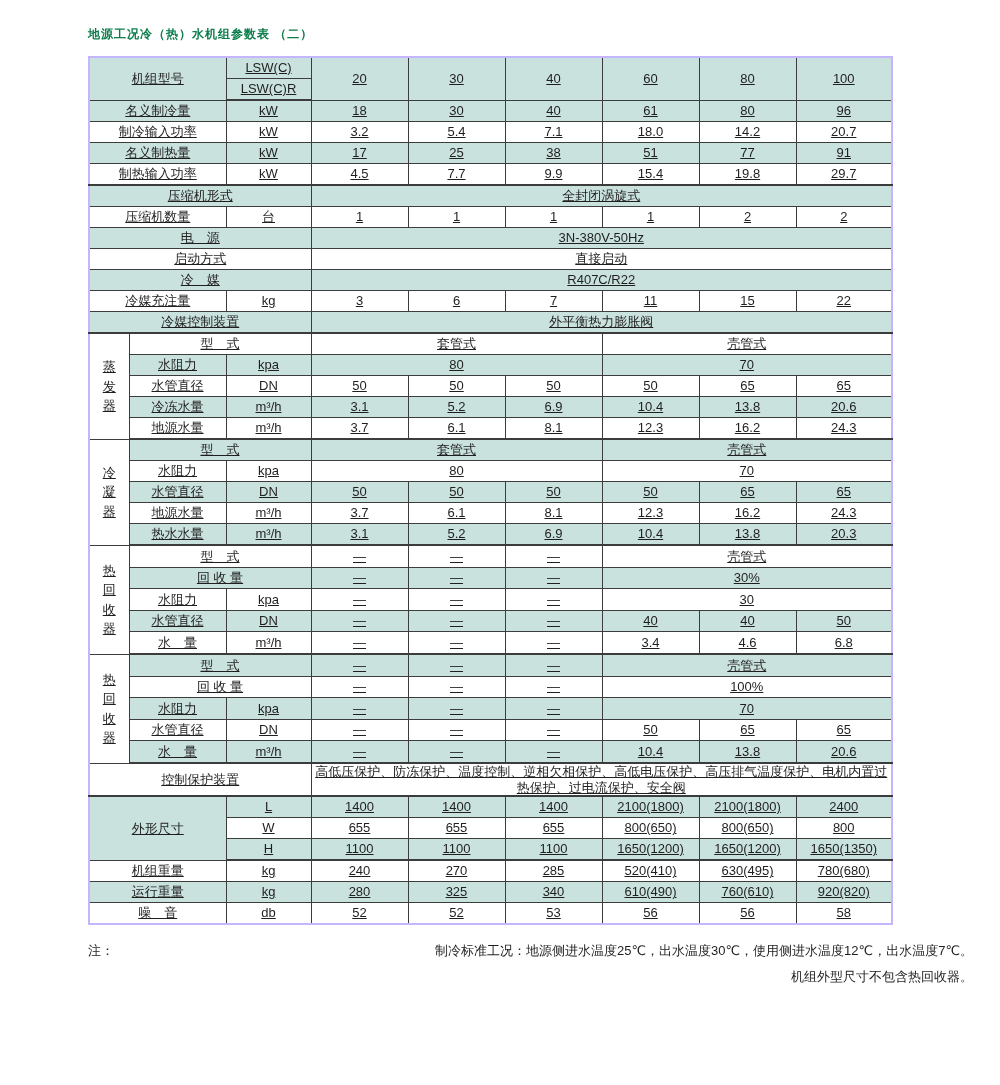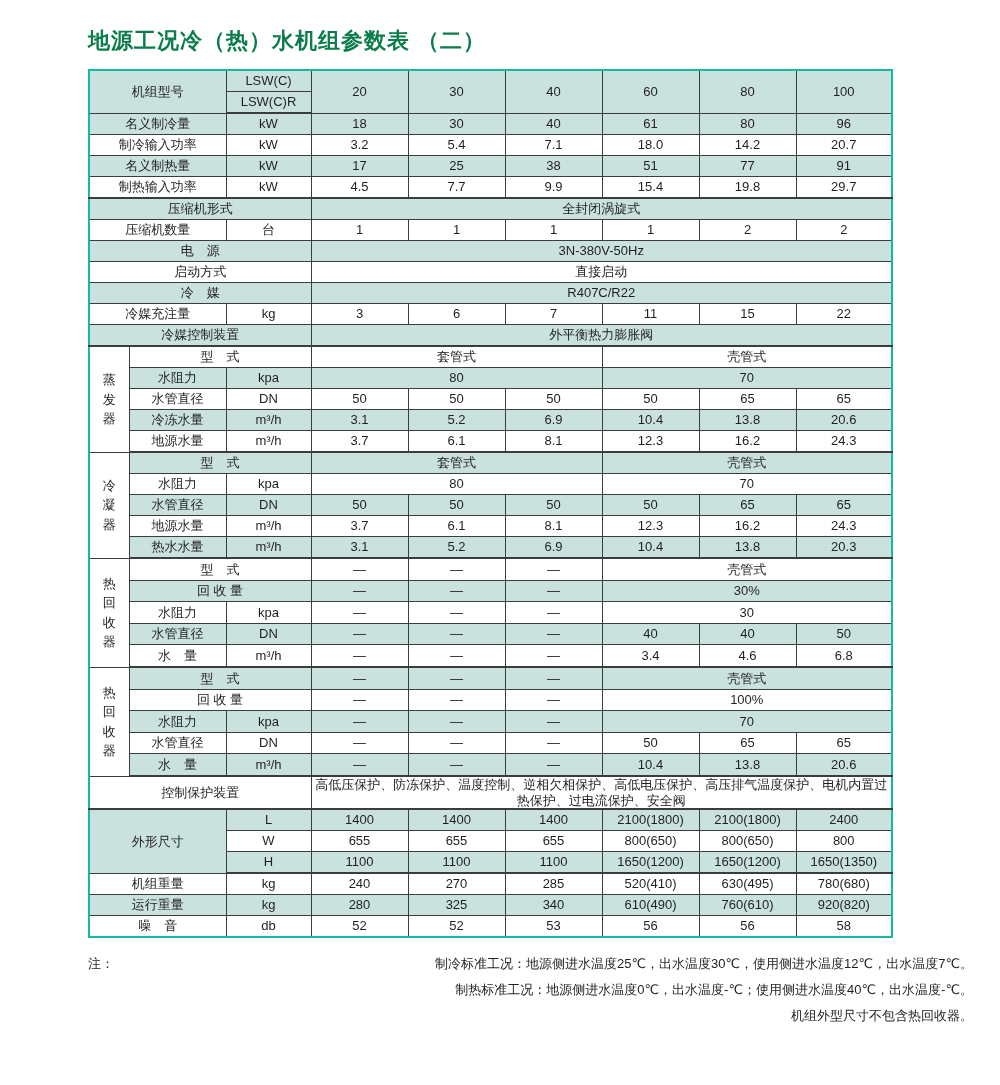--- a/index.html
+++ b/index.html
@@ -1,19 +1,19 @@
 <!DOCTYPE html>
 <html><head>
 <meta charset="utf-8">
 <style>
   html,body{margin:0;padding:0;background:#fff;}
   body{font-family:"Liberation Sans","DejaVu Sans",sans-serif;color:#1f1f1f;}
   .page{width:1000px;height:1085px;box-sizing:border-box;padding:26px 0 0 88px;overflow:hidden;}
-  .title{font-size:22px;font-weight:bold;color:#0b7d4a;margin:0 0 13px 0;letter-spacing:1px;}
-  table.spec{border-collapse:collapse;table-layout:fixed;width:803px;border:2px solid #14b8a6;}
+  .title{font-size:12px;font-weight:bold;color:#0b7d4a;margin:0 0 13px 0;letter-spacing:1px;}
+  table.spec{border-collapse:collapse;table-layout:fixed;width:803px;border:2px solid #c4b5fd;text-decoration:underline;}
   table.spec td{border:1px solid #3c3c3c;text-align:center;vertical-align:middle;height:20px;
     padding:0 2px;font-size:13px;line-height:1.2;overflow:hidden;background:#fff;}
   tr.t td{background:#cae2de;}
   td.g{background:#fff !important;}
   .v{width:15px;margin:15px auto;word-break:break-all;line-height:1.5;}
   td.pl{text-align:left;padding:2px 6px;line-height:1.5;height:40px;}
   tr.sec td, td.se{border-bottom-width:2px;}
   .notes{display:flex;margin-top:13px;font-size:13px;width:885px;}
   .notes .p{flex:0 0 36px;line-height:26px;}
   .notes .body{flex:1;text-align:right;}
@@ -382,18 +382,17 @@
       <td>56</td>
       <td>58</td>
     </tr>
   </tbody>
     </table>
 
   <div class="notes">
     <div class="p">注：</div>
     <div class="body">
       <div class="ln">制冷标准工况：地源侧进水温度25℃，出水温度30℃，使用侧进水温度12℃，出水温度7℃。</div>
-      <div class="ln">制热标准工况：地源侧进水温度0℃，出水温度-℃；使用侧进水温度40℃，出水温度-℃。</div>
       <div class="ln">机组外型尺寸不包含热回收器。</div>
     </div>
   </div>
 
 </div>
 
 </body></html>

